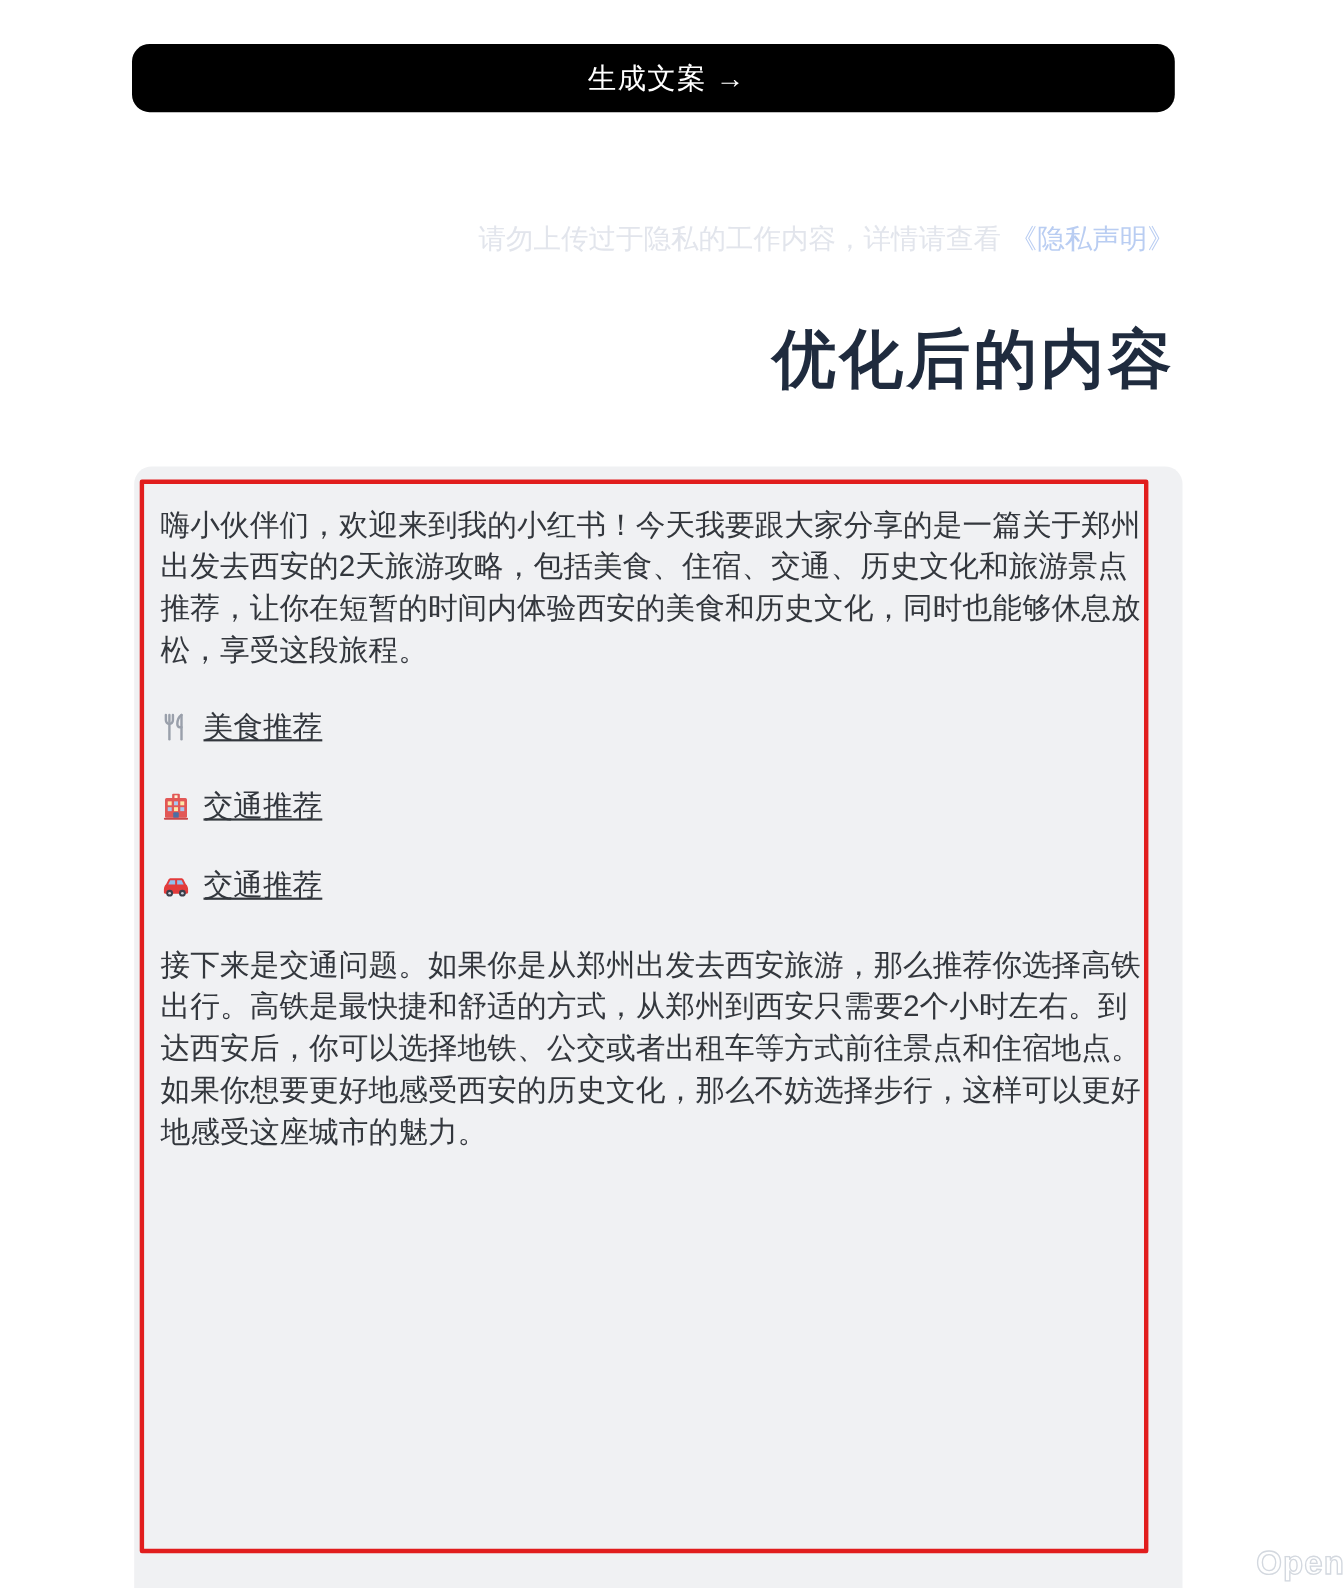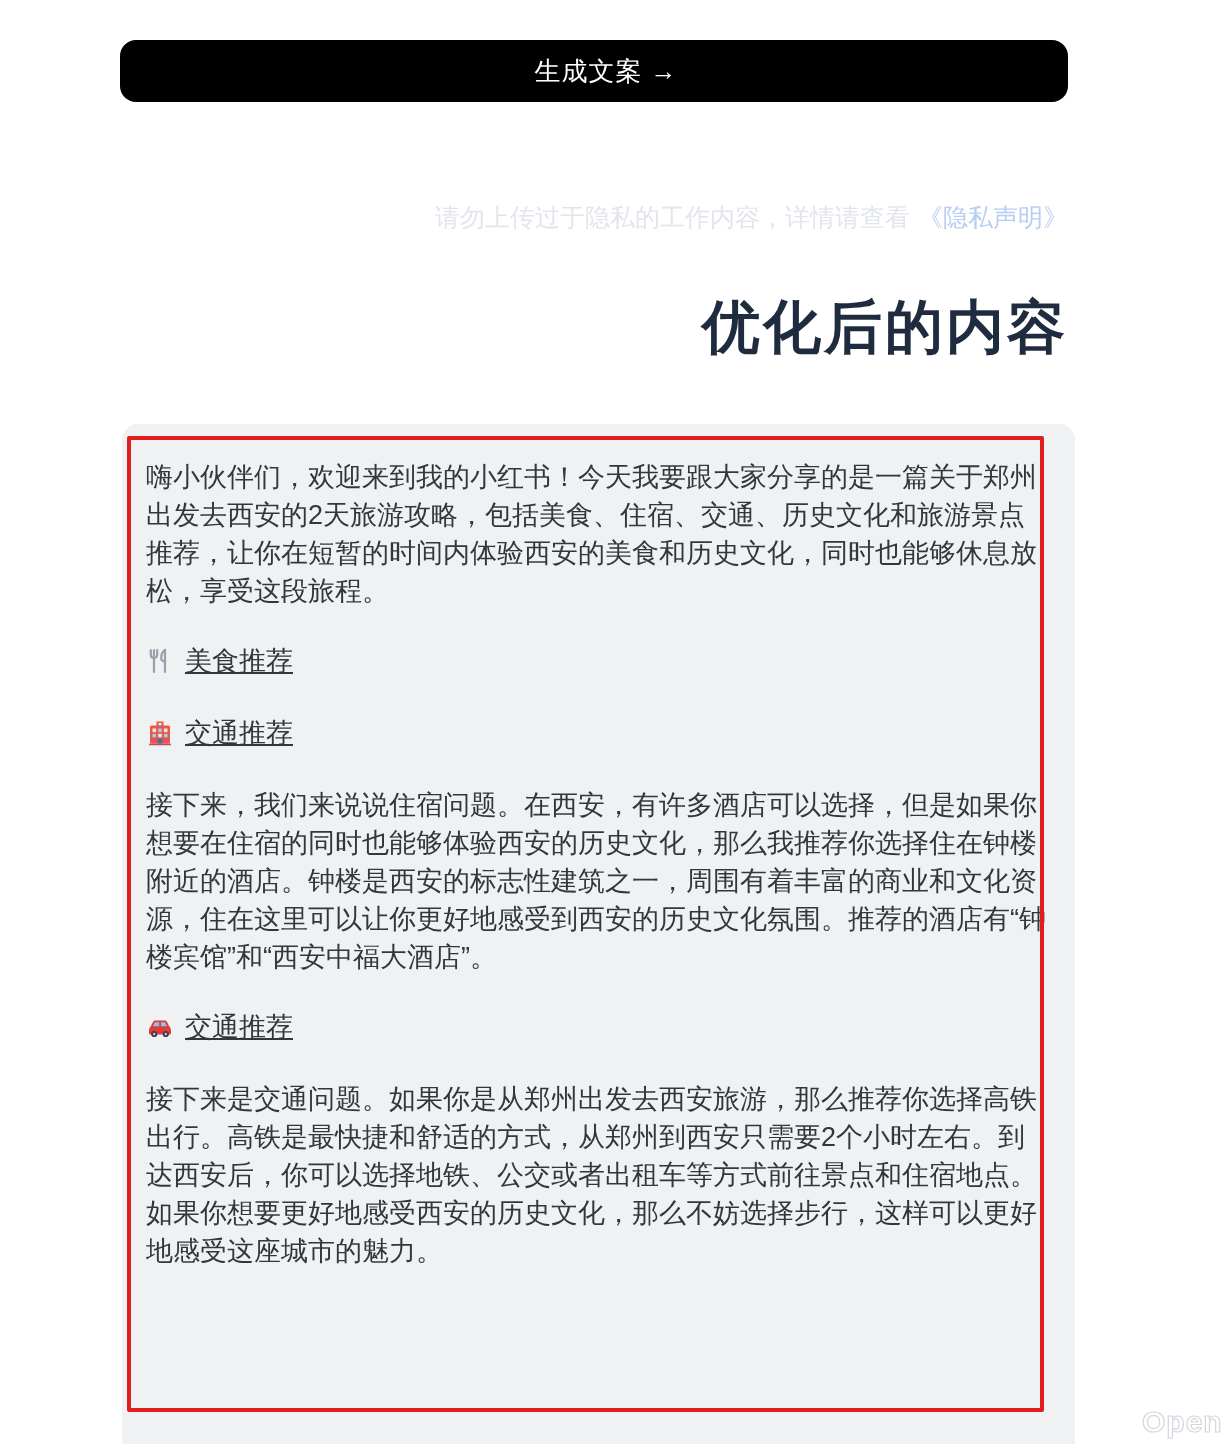--- a/index.html
+++ b/index.html
@@ -134,21 +134,20 @@
         <rect x="17.9" y="9.5" width="3.6" height="3.6" fill="#fde9a9"></rect>
         <rect x="6.5" y="14.8" width="3.6" height="3.6" fill="#a8c8f0"></rect>
         <rect x="12.2" y="14.8" width="3.6" height="3.6" fill="#fde9a9"></rect>
         <rect x="17.9" y="14.8" width="3.6" height="3.6" fill="#a8c8f0"></rect>
         <rect x="11.5" y="19.5" width="5" height="5" rx="0.8" fill="#4a6fa5"></rect>
         <rect x="3" y="24.5" width="22" height="1.8" rx="0.9" fill="#c9484a"></rect>
       </svg>
     </span>
     <span>交通推荐</span>
   </div>
-  <p class="body-text">接下来，我们来说说住宿问题。在西安，有许多酒店可以选择，但是如果你想要在住宿的同时也能够体验西安的历史文化，那么我推荐你选择住在钟楼附近的酒店。钟楼是西安的标志性建筑之一，周围有着丰富的商业和文化资源，住在这里可以让你更好地感受到西安的历史文化氛围。推荐的酒店有“钟楼宾馆”和“西安中福大酒店”。</p>
 
   <div class="section-heading">
     <span class="icon">
       <svg viewBox="0 0 28 28" width="28" height="28" aria-hidden="true">
         <path d="M3 17.5c0-1.2.6-3.6 2-4.6l2.1-4.2C7.5 7.9 8.3 7.4 9.2 7.4h9.6c.9 0 1.7.5 2.1 1.3l2.1 4.2c1.4 1 2 3.4 2 4.6v2.6c0 .8-.6 1.4-1.4 1.4H4.4c-.8 0-1.4-.6-1.4-1.4z" fill="#e23b3b"></path>
         <path d="M8.8 9.2h4.4v4H6.9z" fill="#8fc0ee"></path>
         <path d="M15 9.2h4.1l1.9 4H15z" fill="#8fc0ee"></path>
         <circle cx="8.2" cy="21" r="3.1" fill="#3a3f4a"></circle>
         <circle cx="8.2" cy="21" r="1.2" fill="#c9ced8"></circle>
         <circle cx="19.8" cy="21" r="3.1" fill="#3a3f4a"></circle>

